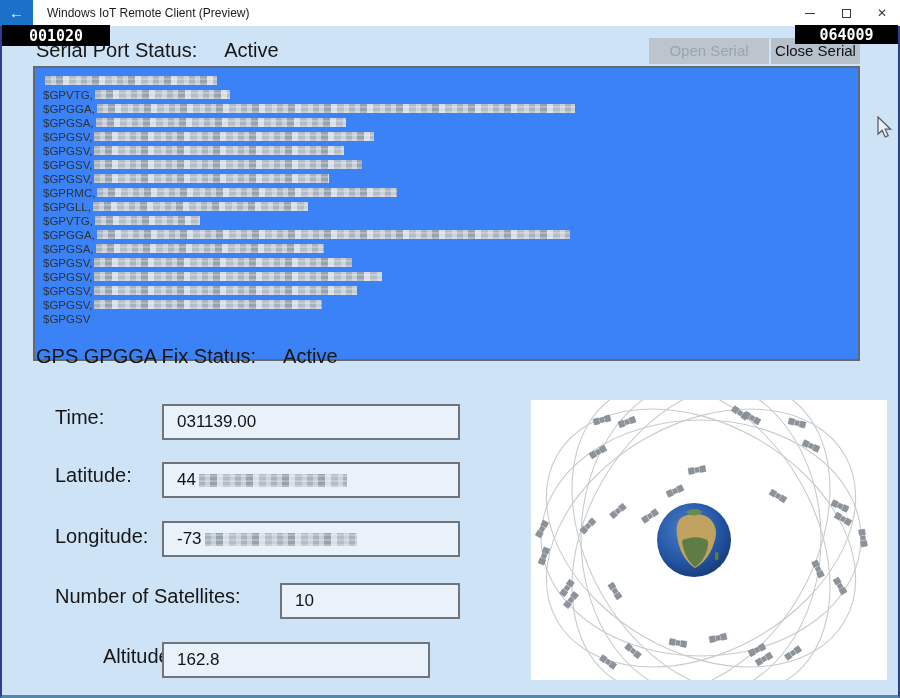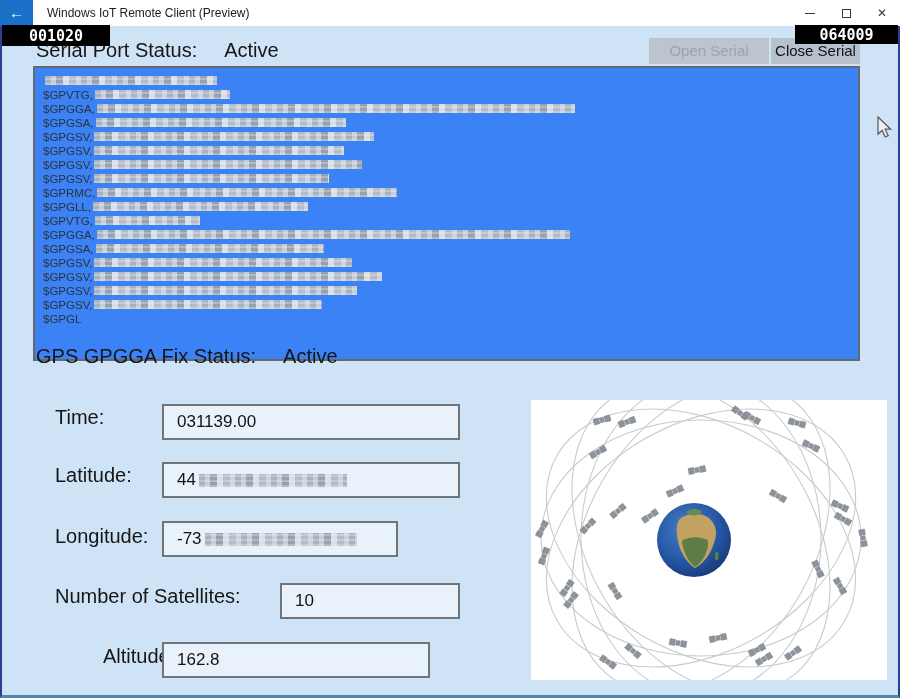--- a/index.html
+++ b/index.html
@@ -111,41 +111,41 @@
         <div class="nmea-line"><span class="nmea-label">$GPGSV,</span><span class="redact" style="width: 235px;"></span></div>
         <div class="nmea-line"><span class="nmea-label">$GPRMC,</span><span class="redact" style="width: 300px;"></span></div>
         <div class="nmea-line"><span class="nmea-label">$GPGLL,</span><span class="redact" style="width: 215px;"></span></div>
         <div class="nmea-line"><span class="nmea-label">$GPVTG,</span><span class="redact" style="width: 105px;"></span></div>
         <div class="nmea-line"><span class="nmea-label">$GPGGA,</span><span class="redact" style="width: 473px;"></span></div>
         <div class="nmea-line"><span class="nmea-label">$GPGSA,</span><span class="redact" style="width: 228px;"></span></div>
         <div class="nmea-line"><span class="nmea-label">$GPGSV,</span><span class="redact" style="width: 258px;"></span></div>
         <div class="nmea-line"><span class="nmea-label">$GPGSV,</span><span class="redact" style="width: 288px;"></span></div>
         <div class="nmea-line"><span class="nmea-label">$GPGSV,</span><span class="redact" style="width: 263px;"></span></div>
         <div class="nmea-line"><span class="nmea-label">$GPGSV,</span><span class="redact" style="width: 228px;"></span></div>
-        <div class="nmea-line"><span class="nmea-label">$GPGL</span></div>
+        <div class="nmea-line"><span class="nmea-label">$GPGSV</span></div>
       </div>
   </div>
 
   <div class="h-row" id="fix-heading">
     <span>GPS GPGGA Fix Status:</span><span class="h-value">Active</span>
   </div>
 
   <span class="field-label" style="left:55px; top:406px;">Time:</span>
   <div class="textbox" style="left:162px; top:404px; width:298px;">
     <span>031139.00</span>
   </div>
 
   <span class="field-label" style="left:55px; top:464px;">Latitude:</span>
   <div class="textbox" style="left:162px; top:462px; width:298px;">
     <span>44</span>
     <span class="redact redact-in-input" style="width: 148px;"></span>
   </div>
 
   <span class="field-label" style="left:55px; top:525px;">Longitude:</span>
-  <div class="textbox" style="left:162px; top:521px; width:236px;">
+  <div class="textbox" style="left:162px; top:521px; width:298px;">
     <span>-73</span>
     <span class="redact redact-in-input" style="width: 152px;"></span>
   </div>
 
   <span class="field-label" style="left:55px; top:585px;">Number of Satellites:</span>
   <div class="textbox" style="left:280px; top:583px; width:180px;">
     <span>10</span>
   </div>
 
   <span class="field-label" style="left:55px; top:645px;margin-left:48px;">Altitude:</span>

